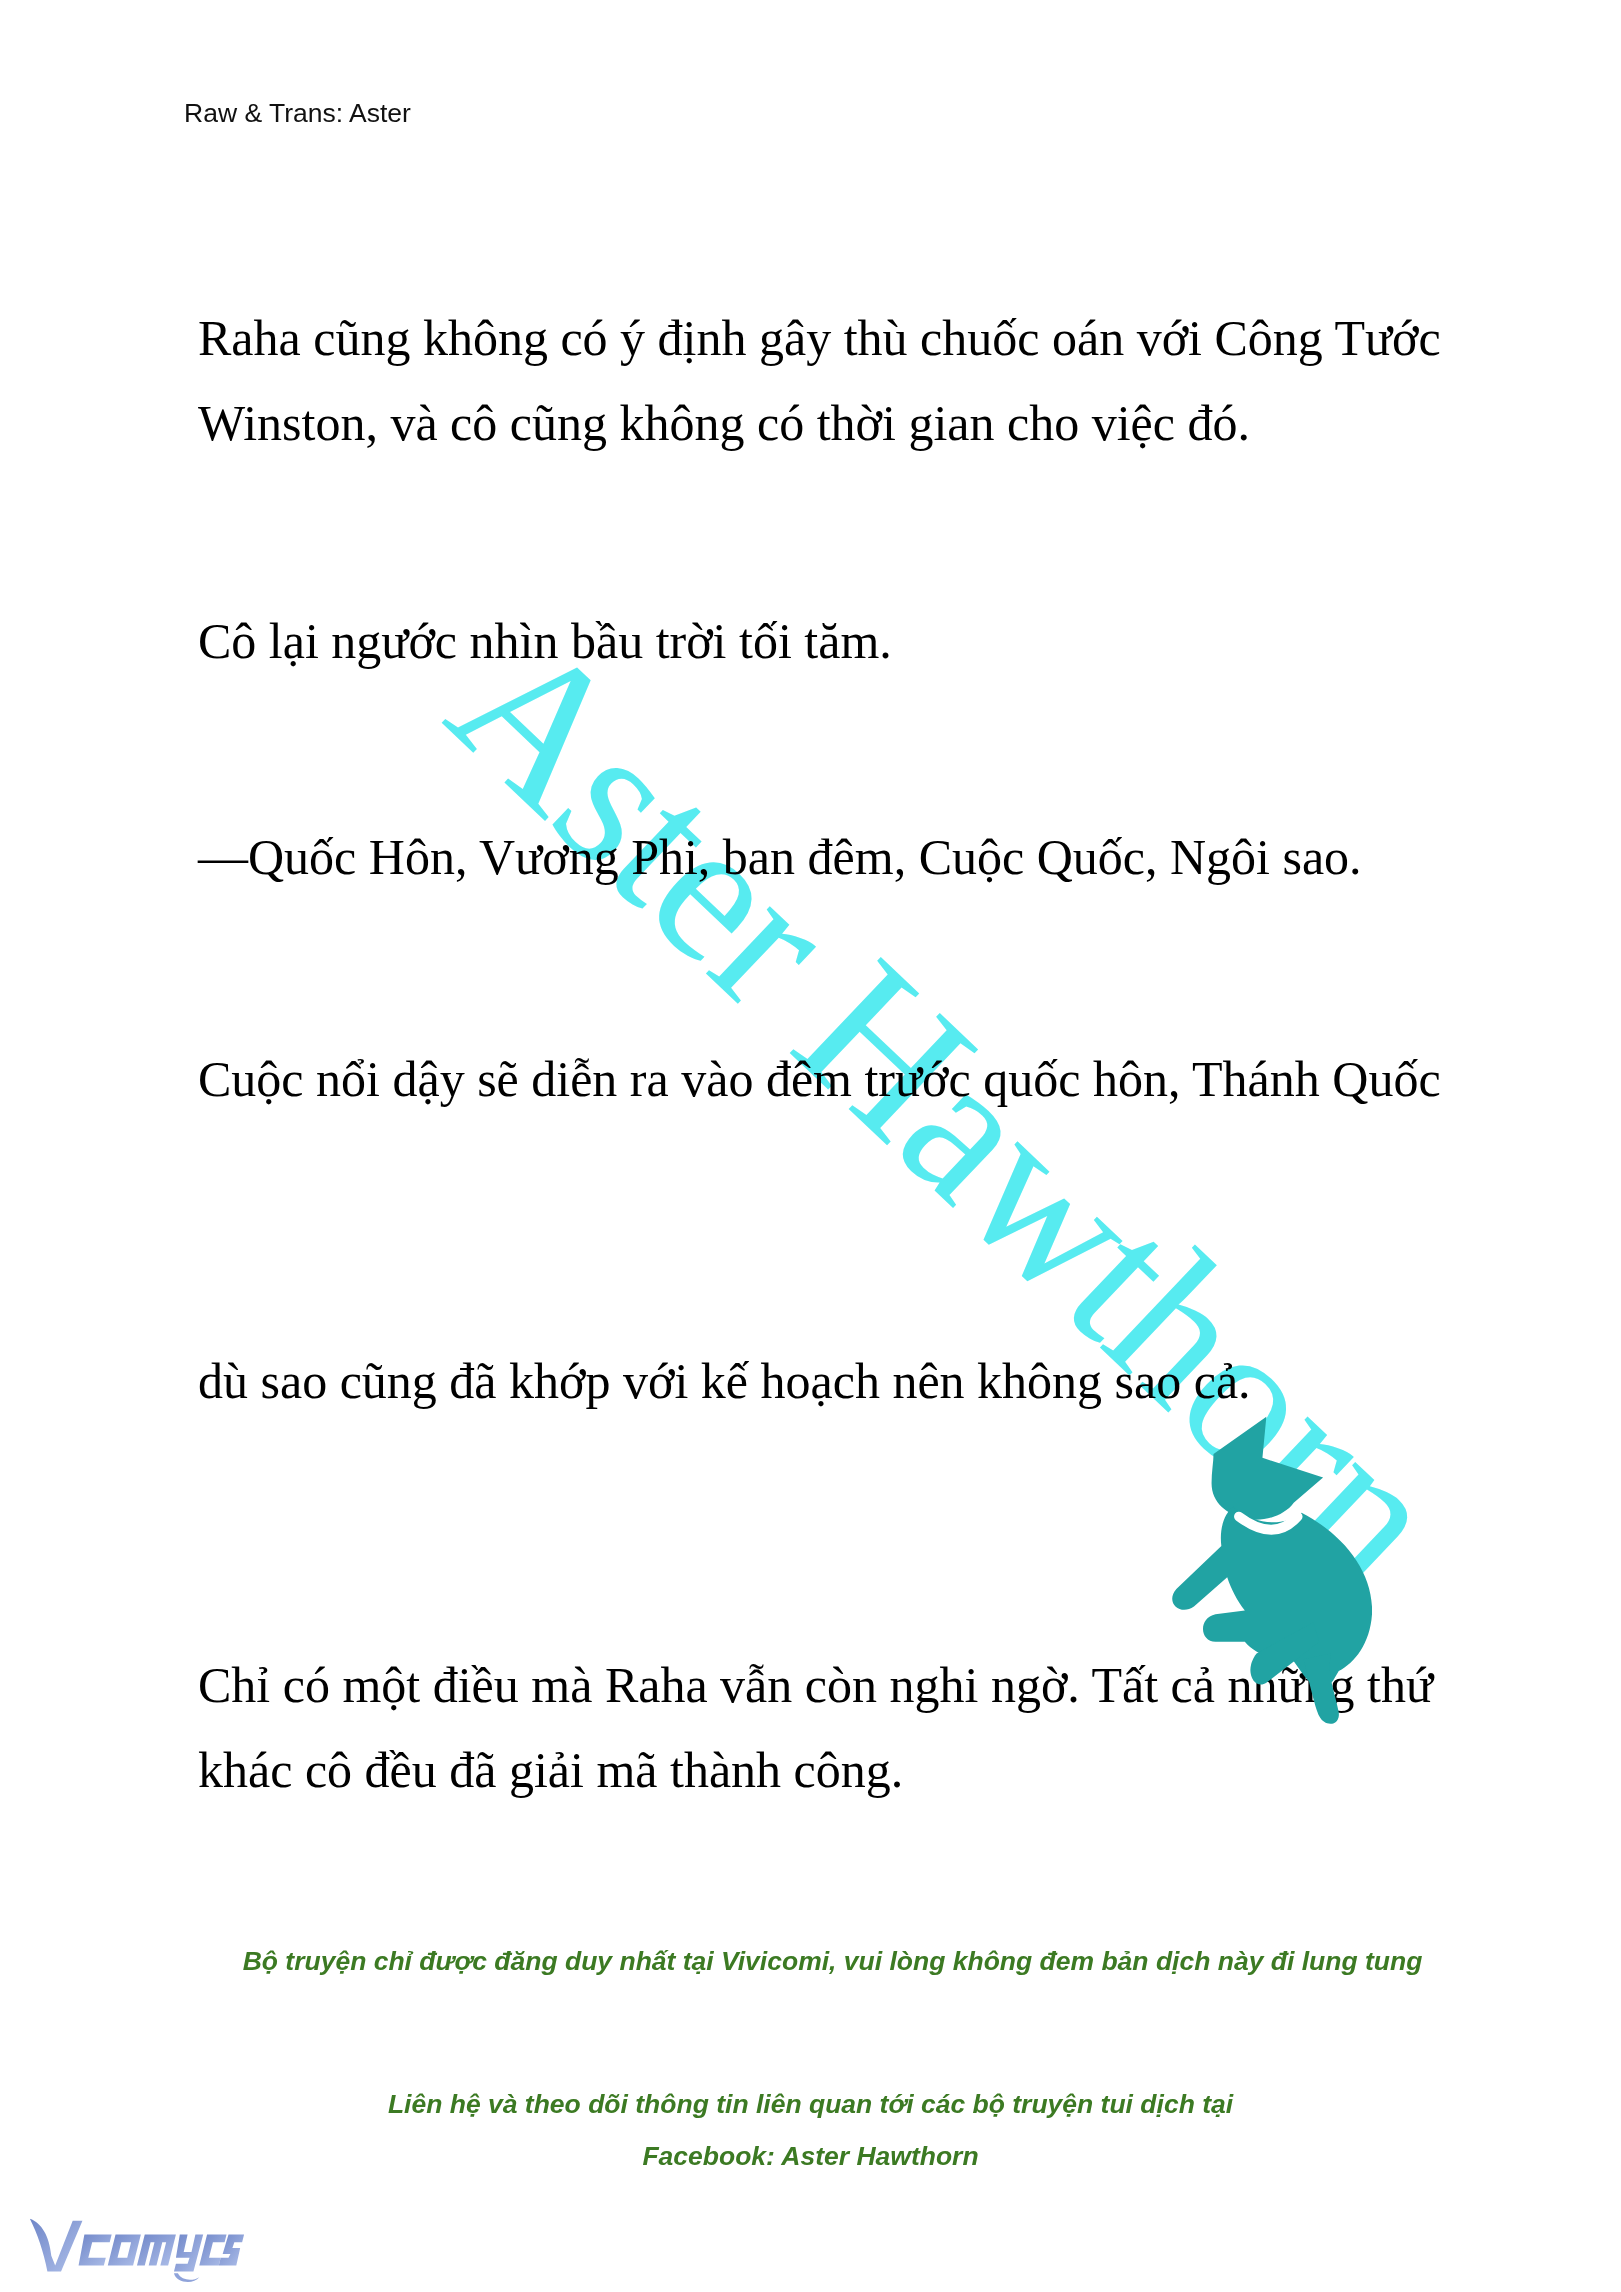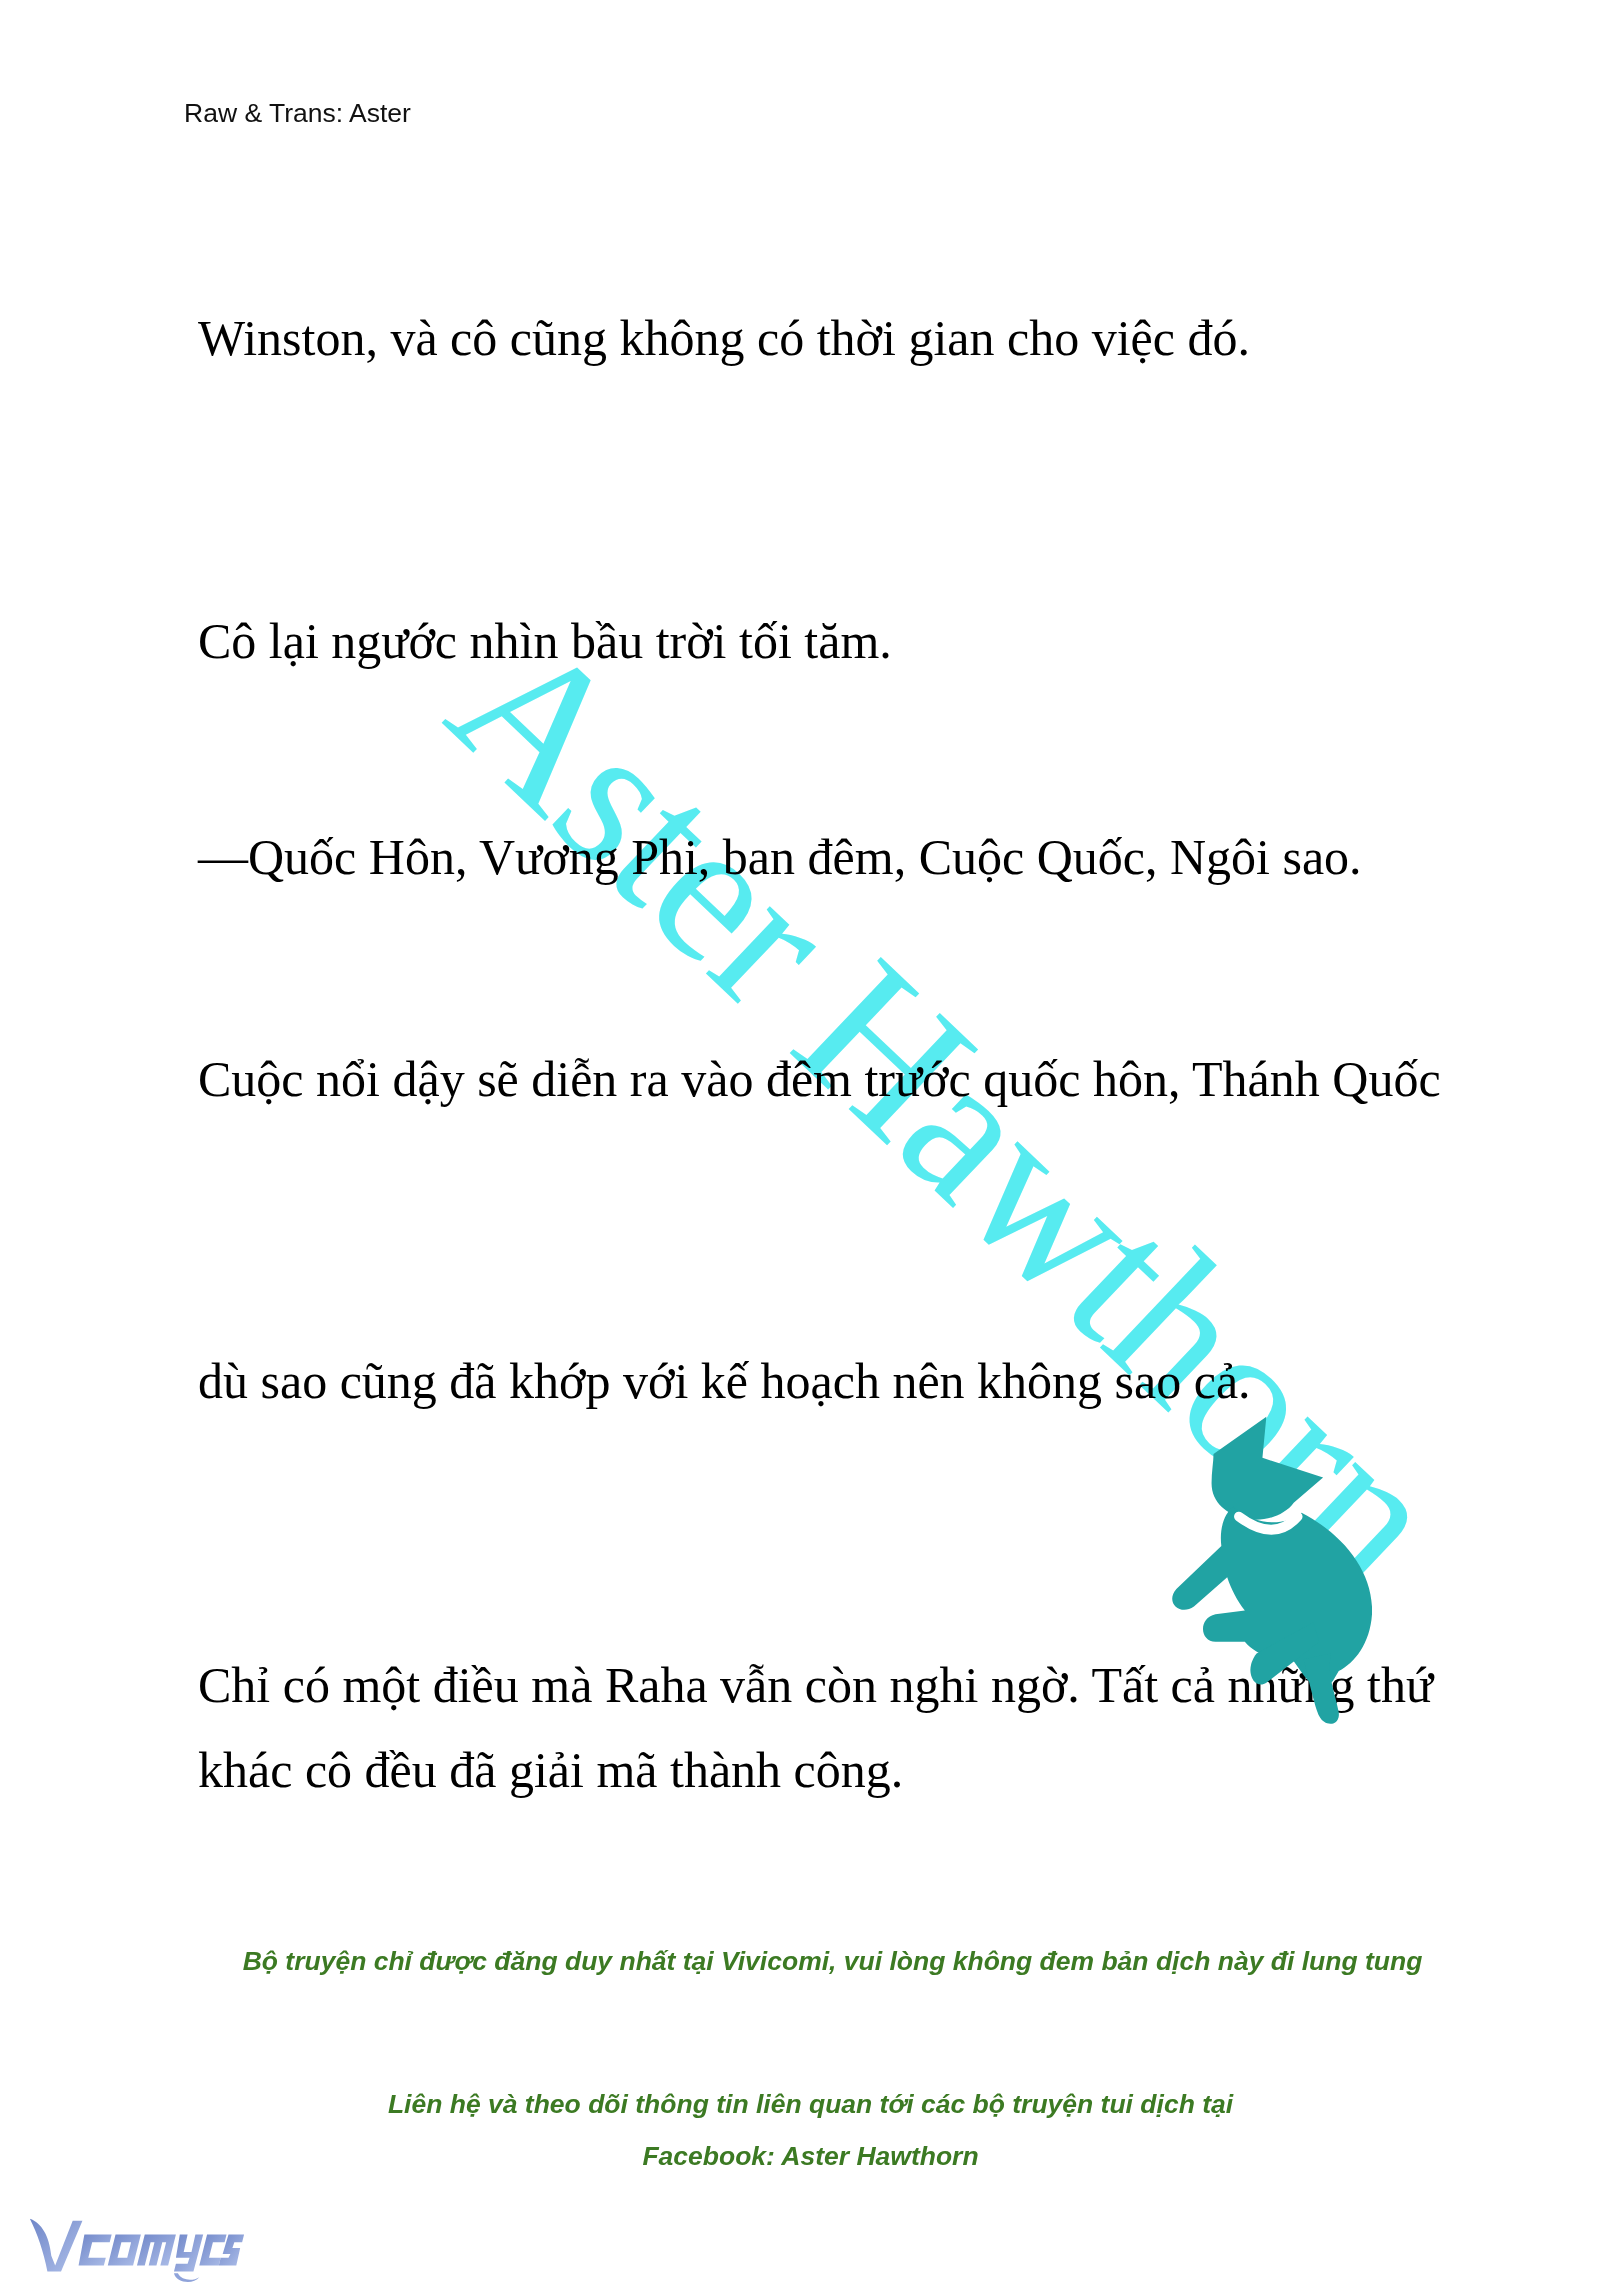--- a/index.html
+++ b/index.html
@@ -62,20 +62,21 @@
   }
 </style>
 </head>
 <body>
 
 <div class="header">Raw &amp; Trans: Aster</div>
 
 <div class="watermark">Aster Hawthorn</div>
 
 <div class="para" style="top:296px;">
+  <span class="line">Raha cũng không có ý định gây thù chuốc oán với Công Tước</span>
   <span class="line">Winston, và cô cũng không có thời gian cho việc đó.</span>
 </div>
 <div class="para" style="top:599px;">
   <span class="line">Cô lại ngước nhìn bầu trời tối tăm.</span>
 </div>
 <div class="para" style="top:815px;">
   <span class="line">—Quốc Hôn, Vương Phi, ban đêm, Cuộc Quốc, Ngôi sao.</span>
 </div>
 <div class="para" style="top:1037px;">
   <span class="line">Cuộc nổi dậy sẽ diễn ra vào đêm trước quốc hôn, Thánh Quốc</span>

